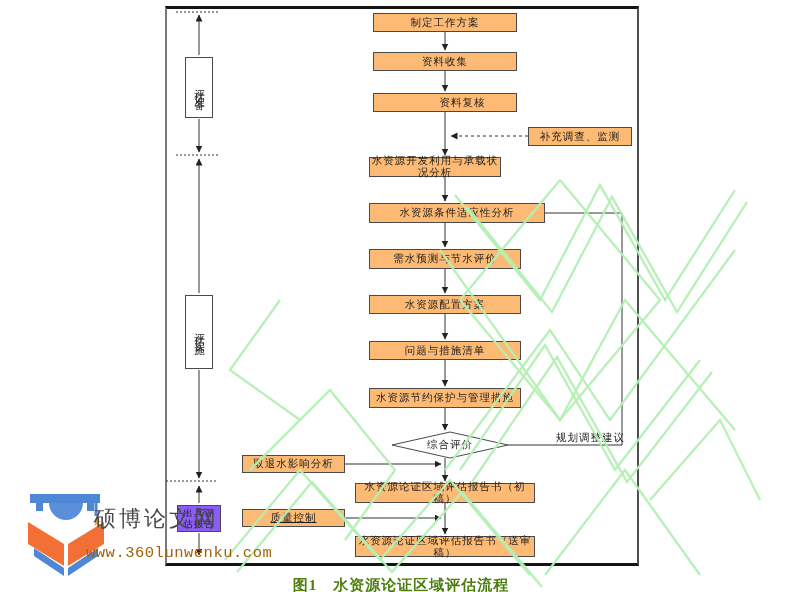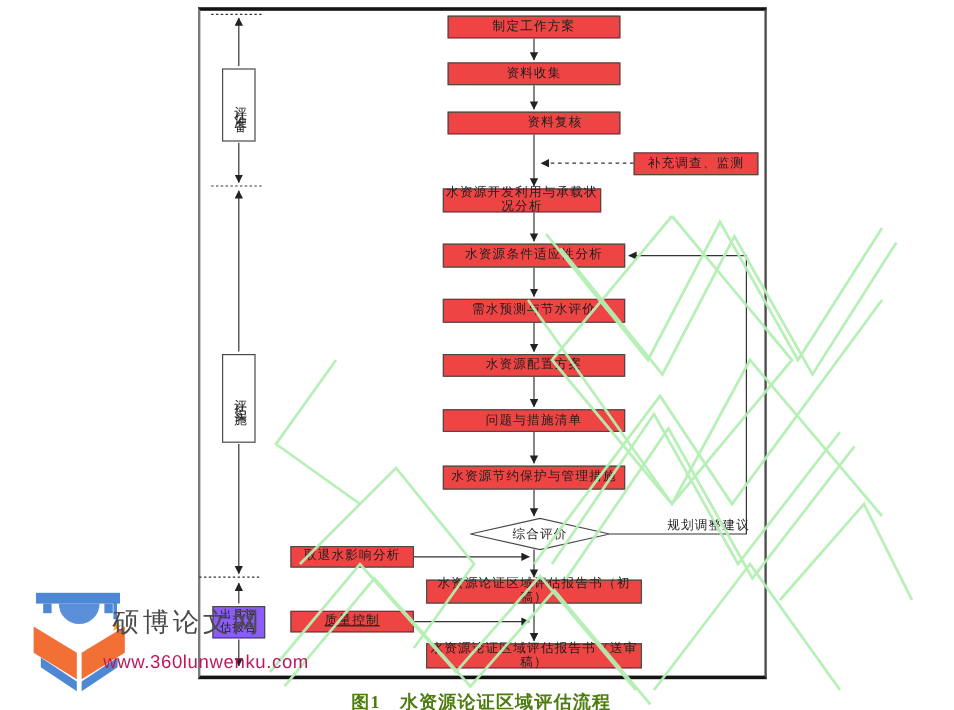--- a/index.html
+++ b/index.html
@@ -8,21 +8,21 @@
     font-family:"Liberation Serif","DejaVu Serif",serif;color:#222;
   }
   .chart-frame{
     position:absolute;left:165px;top:6px;width:470px;height:554px;
     border-top:3px solid #141414;border-bottom:3px solid #141414;
     border-left:2px solid #7a7a7a;border-right:2px solid #4f4f4f;
     background:transparent;z-index:0;
   }
   svg.connectors{position:absolute;left:0;top:0;z-index:1;}
   .pbox{
-    position:absolute;background:#ef4444;border:1px solid #4a4a4a;
+    position:absolute;background:#fdba74;border:1px solid #4a4a4a;
     display:flex;align-items:center;justify-content:center;
     font-size:10.5px;letter-spacing:1px;color:#1e1e1e;z-index:2;line-height:12px;
     box-sizing:border-box;text-align:center;
   }
   .vstage{
     position:absolute;background:#ffffff;border:1px solid #4a4a4a;
     display:flex;align-items:center;justify-content:center;
     writing-mode:vertical-rl;text-orientation:upright;
     font-size:10.5px;letter-spacing:4px;color:#1e1e1e;z-index:2;box-sizing:border-box;
   }
@@ -48,21 +48,21 @@
   svg.green-wm{position:absolute;left:0;top:0;z-index:3;pointer-events:none;}
   .logo{position:absolute;left:26px;top:484px;width:230px;height:100px;z-index:4;}
   .logo-icon{position:absolute;left:0;top:0;}
   .logo-name{
     position:absolute;left:68px;top:20px;font-size:22px;letter-spacing:3px;
     color:#4a4a4a;font-family:"Liberation Sans","DejaVu Sans",sans-serif;font-weight:500;
     white-space:nowrap;
   }
   .logo-url{
     position:absolute;left:60px;top:60px;font-size:15.5px;letter-spacing:0.5px;
-    color:#be185d;font-family:Liberation Sans, sans-serif;white-space:nowrap;
+    color:#a16207;font-family:Liberation Mono, monospace;white-space:nowrap;
   }
 </style>
 </head>
 <body>
 
 <div class="screen">
 
   <div class="chart-frame"></div>
 
   <svg class="connectors" width="795" height="592">
@@ -108,21 +108,21 @@
   </svg>
 
   <div class="vstage" style="left:185px;top:57px;width:28px;height:61px;">评估准备</div>
   <div class="vstage" style="left:185px;top:295px;width:28px;height:74px;">评估实施</div>
   <div class="stage-small" style="left:177px;top:505px;width:44px;height:27px;">出具评估报告</div>
 
   <div class="pbox" style="left:373px;top:13px;width:144px;height:19px;">制定工作方案</div>
   <div class="pbox" style="left:373px;top:52px;width:144px;height:19px;">资料收集</div>
   <div class="pbox" style="left:373px;top:93px;width:144px;height:19px;padding-left:35px;">资料复核</div>
   <div class="pbox" style="left:369px;top:157px;width:132px;height:20px;">水资源开发利用与承载状况分析</div>
-  <div class="pbox" style="left:369px;top:203px;width:152px;height:20px;">水资源条件适应性分析</div>
+  <div class="pbox" style="left:369px;top:203px;width:176px;height:20px;">水资源条件适应性分析</div>
   <div class="pbox" style="left:369px;top:249px;width:152px;height:20px;">需水预测与节水评价</div>
   <div class="pbox" style="left:369px;top:295px;width:152px;height:19px;">水资源配置方案</div>
   <div class="pbox" style="left:369px;top:341px;width:152px;height:19px;">问题与措施清单</div>
   <div class="pbox" style="left:369px;top:388px;width:152px;height:20px;">水资源节约保护与管理措施</div>
 
   <div class="diamond-label">综合评价</div>
 
   <div class="pbox" style="left:355px;top:483px;width:180px;height:20px;">水资源论证区域评估报告书（初稿）</div>
   <div class="pbox" style="left:355px;top:536px;width:180px;height:21px;">水资源论证区域评估报告书（送审稿）</div>
 

